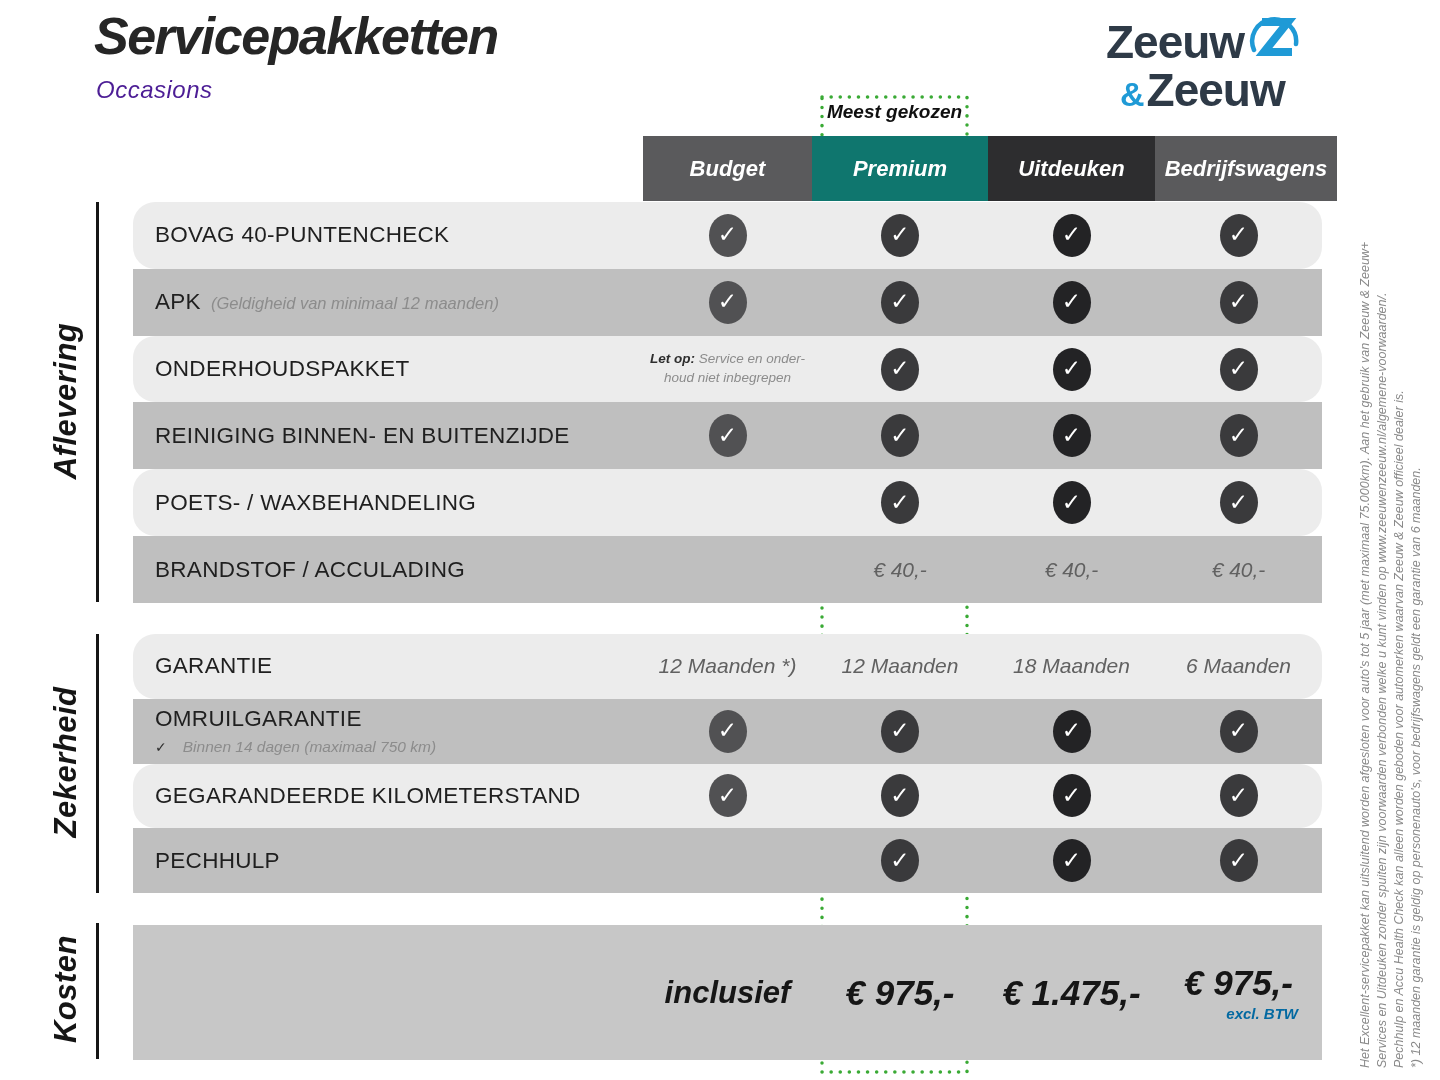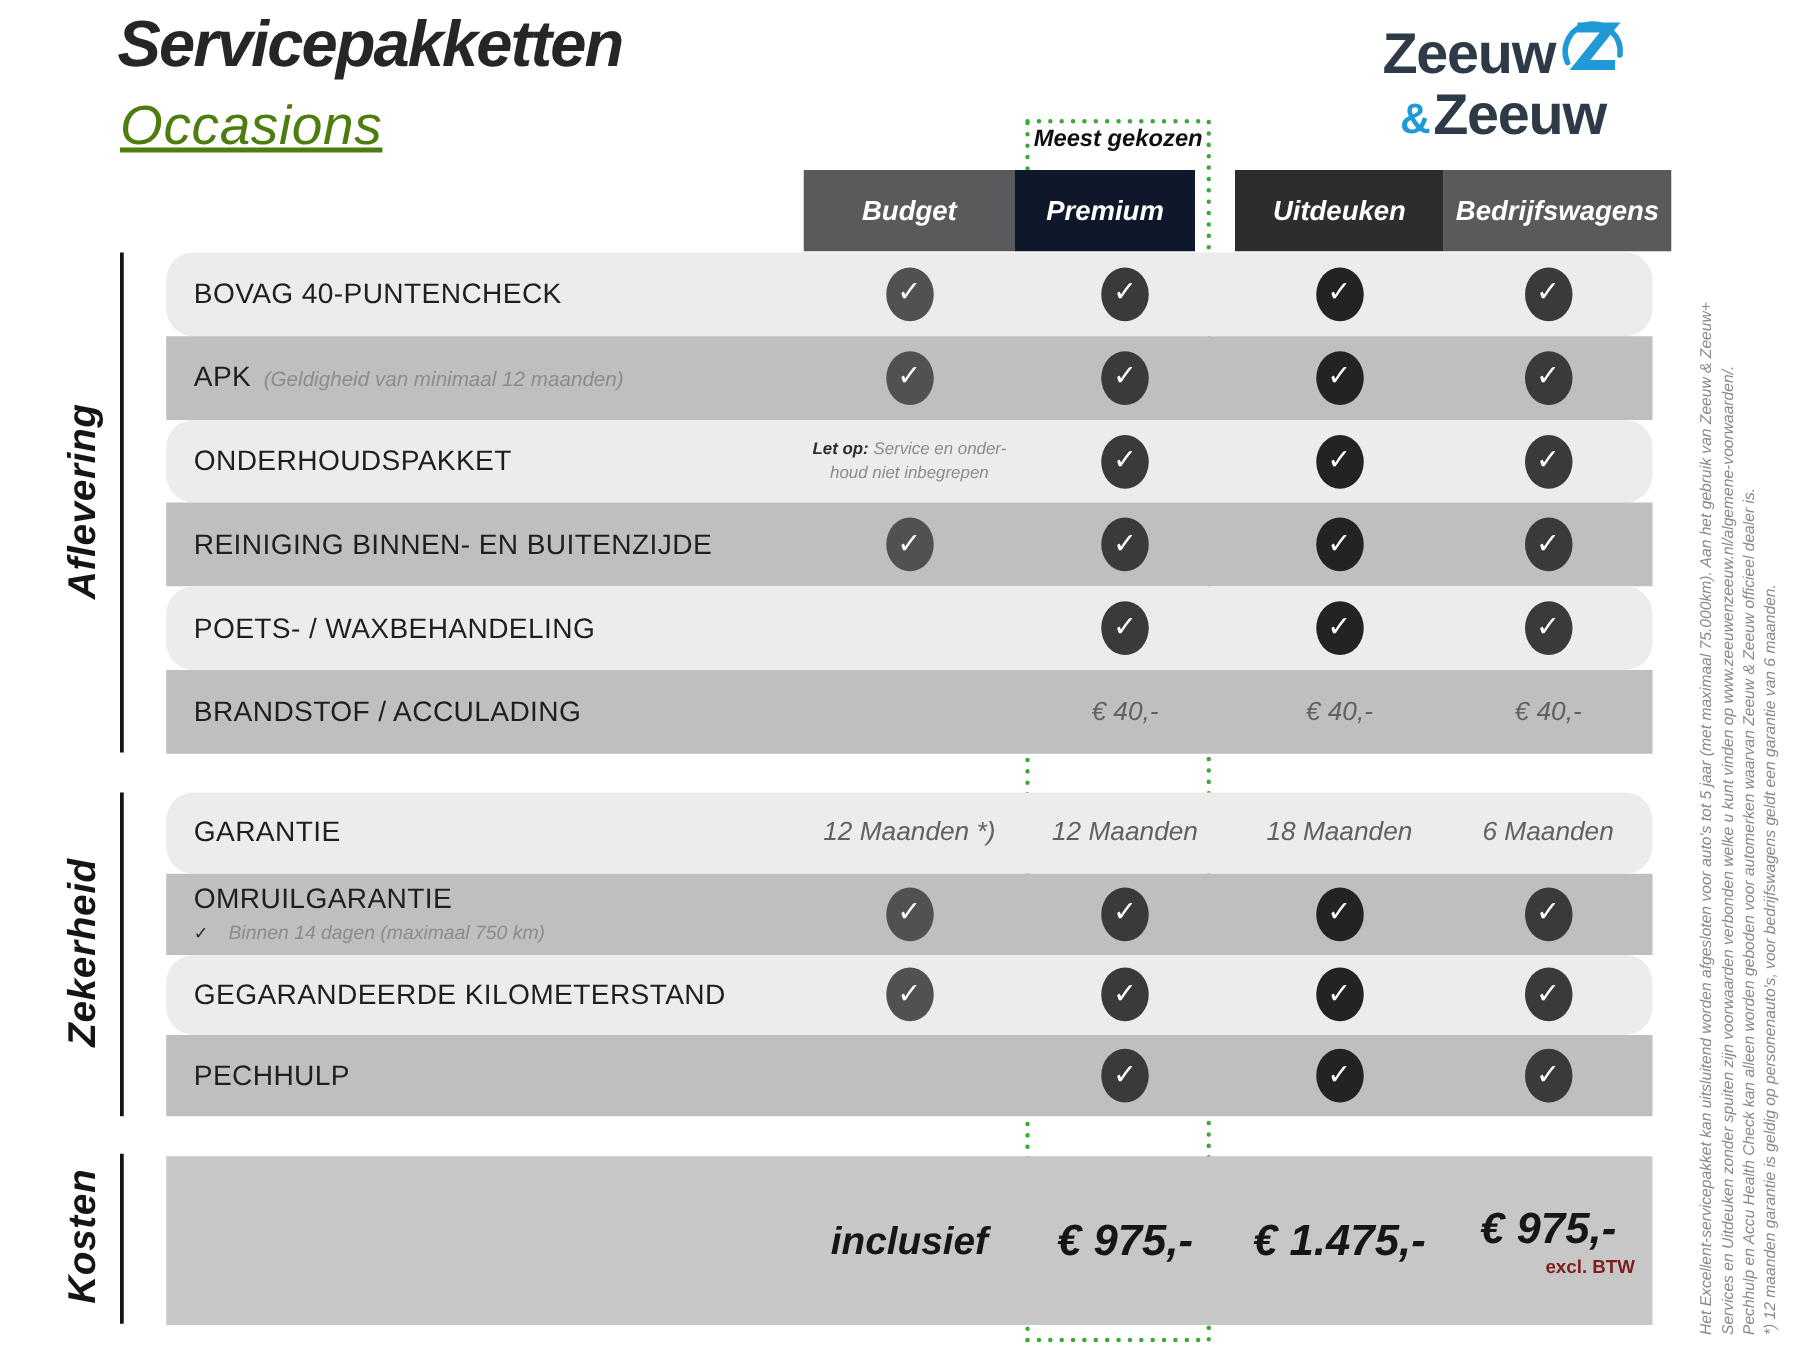--- a/index.html
+++ b/index.html
@@ -2,40 +2,40 @@
 <html><head>
 <meta charset="utf-8">
 <style>
   html,body{margin:0;padding:0;background:#fff;}
   .canvas{position:relative;width:1440px;height:1080px;background:#ffffff;overflow:hidden;
           font-family:"Liberation Sans","DejaVu Sans",sans-serif;}
 
   
   .page-title{position:absolute;left:94px;top:6px;font-size:52px;font-weight:bold;font-style:italic;
               color:#262626;letter-spacing:-1.5px;}
-  .page-subtitle{position:absolute;left:96px;top:76px;font-size:44px;font-style:italic;color:#4d7c0f;
-              letter-spacing:.5px;text-decoration:underline;}
+  .page-subtitle{position:absolute;left:96px;top:76px;font-size:24px;font-style:italic;color:#4c1d95;
+              letter-spacing:.5px;}
 
   
   .logo{position:absolute;left:1106px;top:16px;line-height:1;}
   .logo-line{display:flex;align-items:center;}
   .logo-word{font-size:46px;font-weight:bold;color:#2e3a47;letter-spacing:-1px;}
   .logo-amp{font-size:34px;font-weight:bold;color:#1f9ad6;margin:8px 2px 0 14px;}
   .logo-swoosh{margin-left:2px;margin-top:-4px;}
 
   
   .highlight-frame{position:absolute;left:818px;top:93px;width:153px;height:983px;pointer-events:none;}
   .most-chosen{position:absolute;left:822px;top:101px;width:145px;text-align:center;
                font-weight:bold;font-style:italic;font-size:19px;color:#101010;}
 
   
   .col-header{position:absolute;top:136px;height:65px;display:flex;align-items:center;justify-content:center;
               color:#fff;font-style:italic;font-weight:bold;font-size:22px;}
   .h0{left:643px;width:169px;background:#5a5a5c;}
-  .h1{left:812px;width:144px;background:#0f172a;}
+  .h1{left:812px;width:176px;background:#0f766e;}
   .h2{left:988px;width:167px;background:#2d2d2f;}
   .h3{left:1155px;width:182px;background:#5a5a5c;}
 
   
   .section-rows{position:absolute;left:133px;width:1189px;display:flex;flex-direction:column;}
   .row{position:relative;flex:1;}
   .row-light{background:#ececec;border-radius:22px;}
   .row-dark{background:#bfbfbf;padding-left:12px;}
   .row-label{position:absolute;left:22px;top:50%;transform:translateY(-50%);}
   .label-line{display:flex;align-items:baseline;}
@@ -56,22 +56,22 @@
                transform:translateY(-1px);}
   .cell-text{font-style:italic;color:#616161;font-size:21px;white-space:nowrap;}
   .letop{font-size:13.5px;color:#8c8c8c;font-style:italic;text-align:center;line-height:1.4;}
   .letop b{color:#2e2e2e;}
 
   
   .kosten-band{position:absolute;left:133px;top:925px;width:1189px;height:135px;background:#c7c7c7;}
   .kosten-text{font-size:35px;font-weight:bold;font-style:italic;color:#161616;white-space:nowrap;}
   .kosten-incl .kosten-text{font-size:31px;}
   .with-sub{flex-direction:column;}
-  .kosten-sub{font-size:15px;font-weight:bold;color:#7f1d1d;align-self:flex-end;
-              margin-right:14px;margin-top:2px;}
+  .kosten-sub{font-size:15px;font-weight:bold;font-style:italic;color:#0369a1;align-self:flex-end;
+              margin-right:24px;margin-top:2px;}
 
   
   .side-line{position:absolute;left:96px;width:3px;background:#151515;}
   .line-aflevering{top:202px;height:400px;}
   .line-zekerheid{top:634px;height:259px;}
   .line-kosten{top:923px;height:136px;}
   .side-label{position:absolute;left:-44px;width:220px;text-align:center;transform:rotate(-90deg);
               font-size:31px;font-style:italic;font-weight:bold;color:#151515;letter-spacing:.5px;}
   .lbl-aflevering{top:383px;}
   .lbl-zekerheid{top:744px;}

